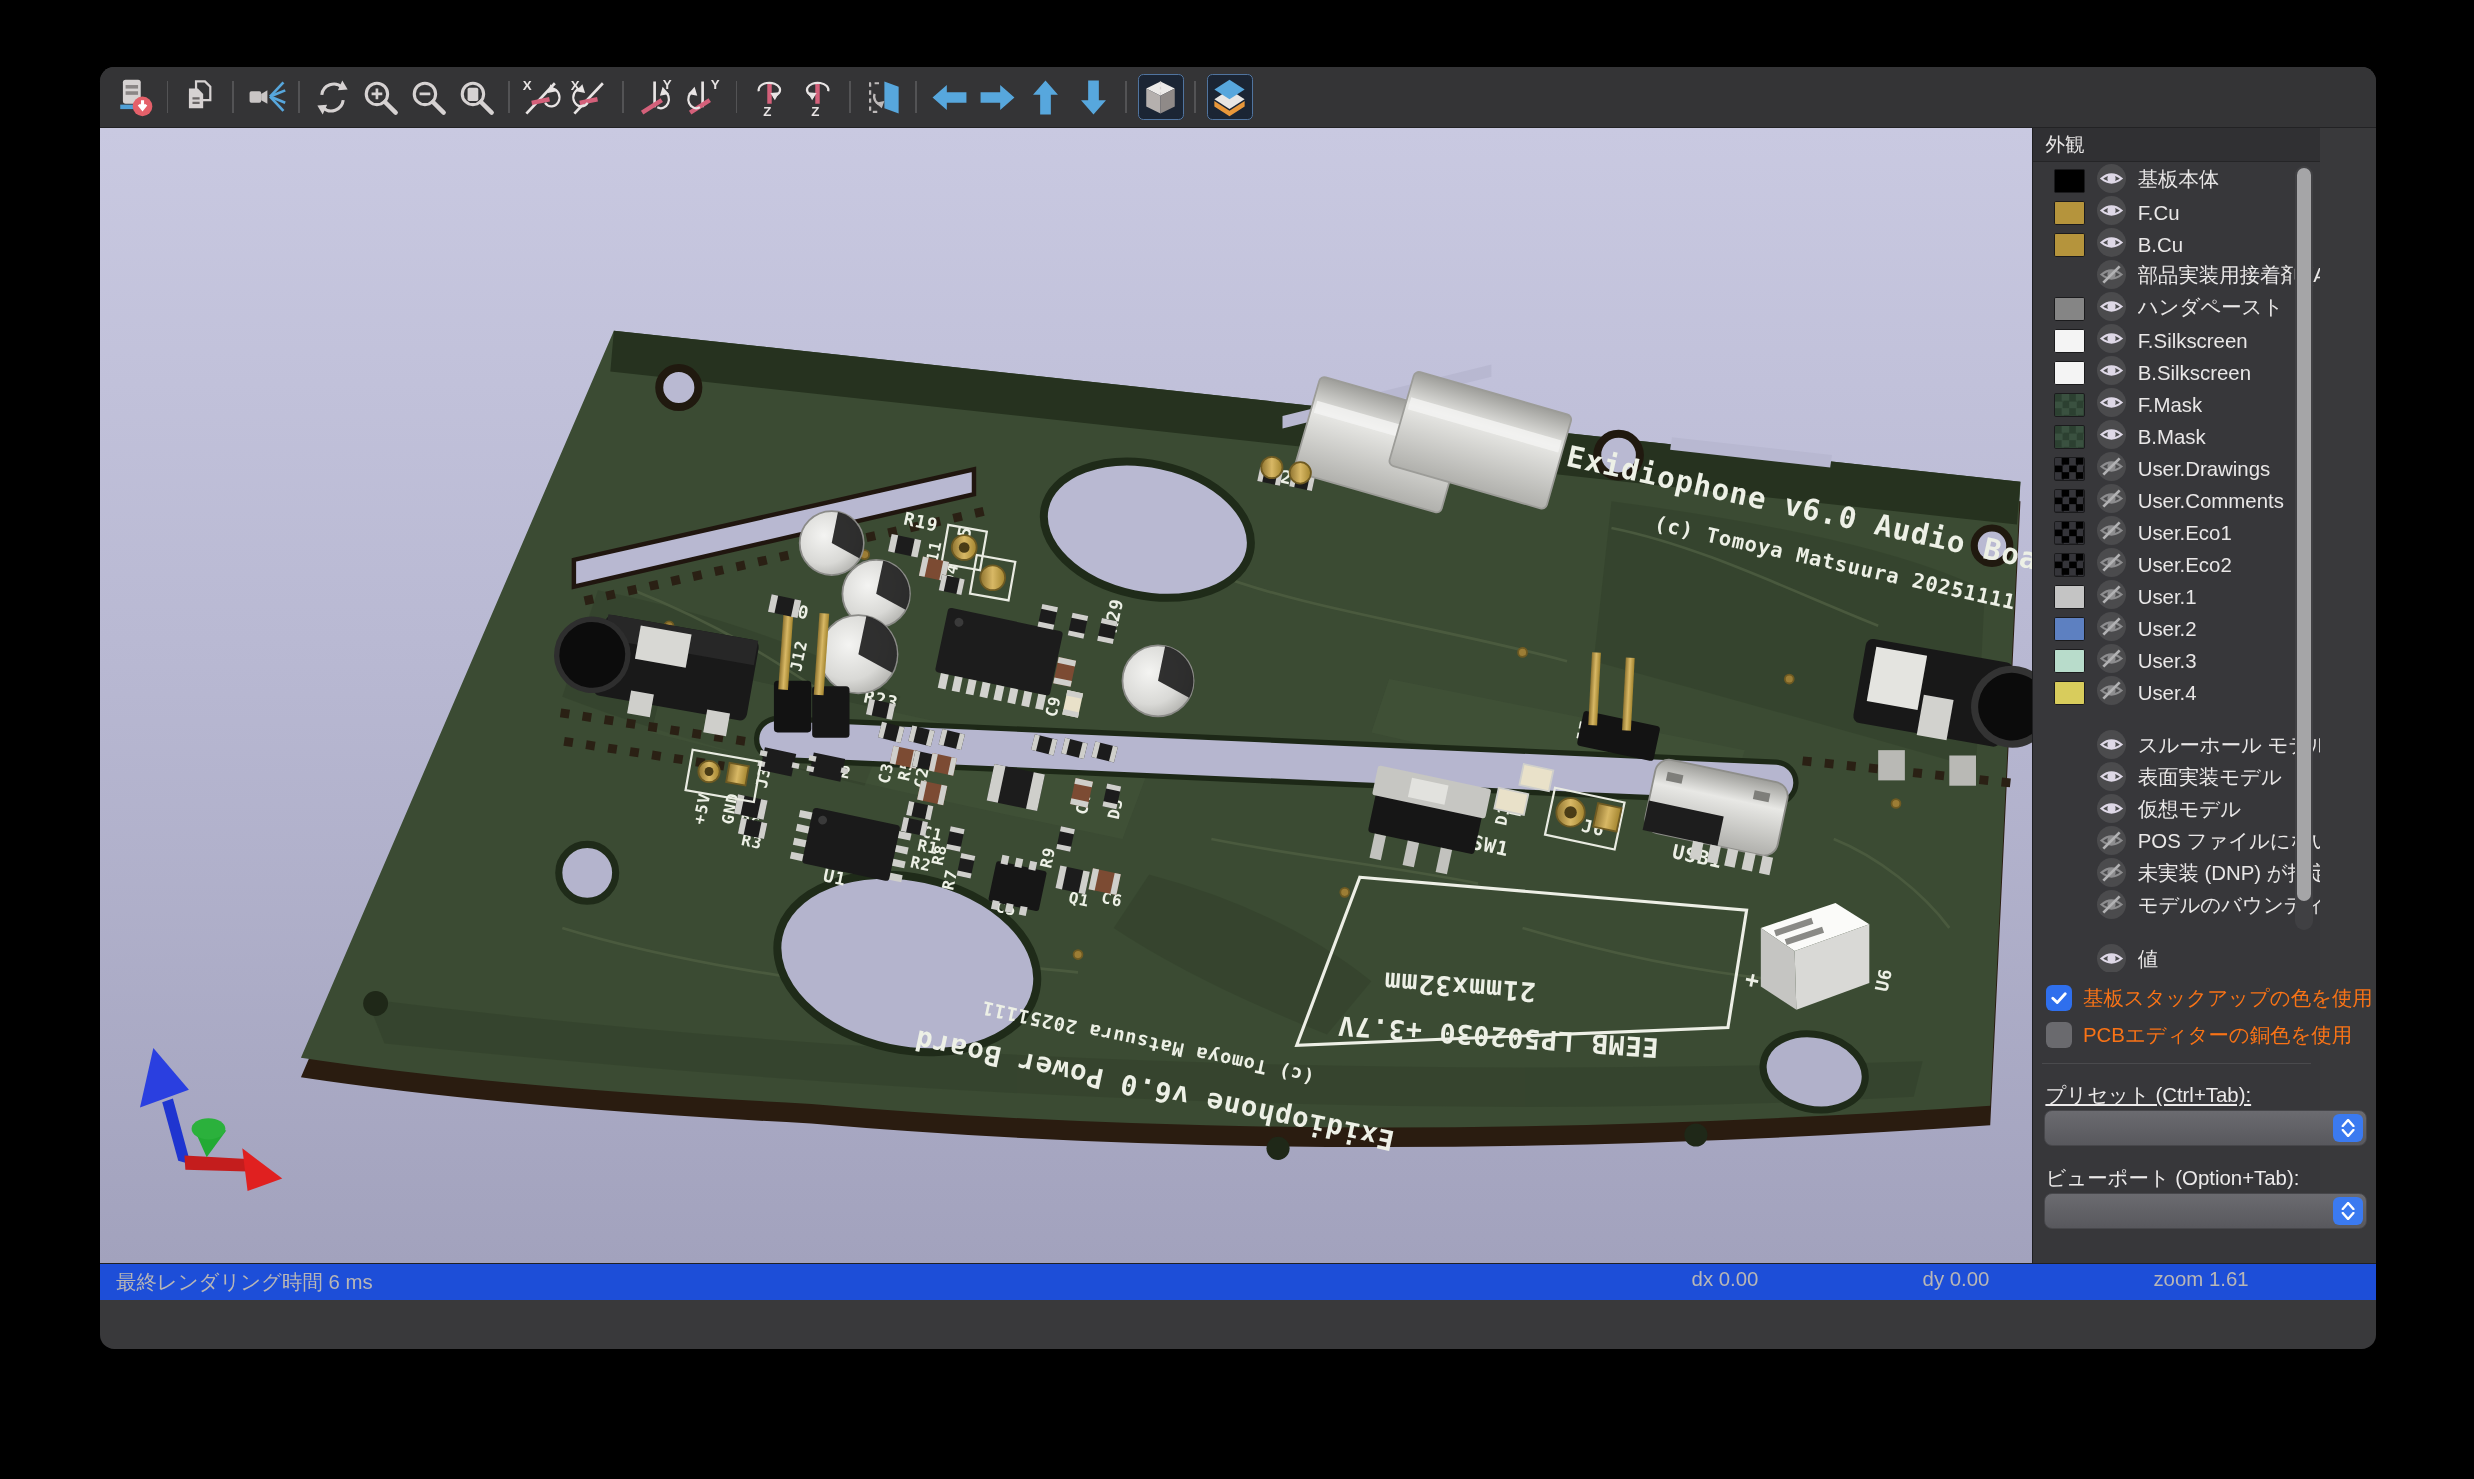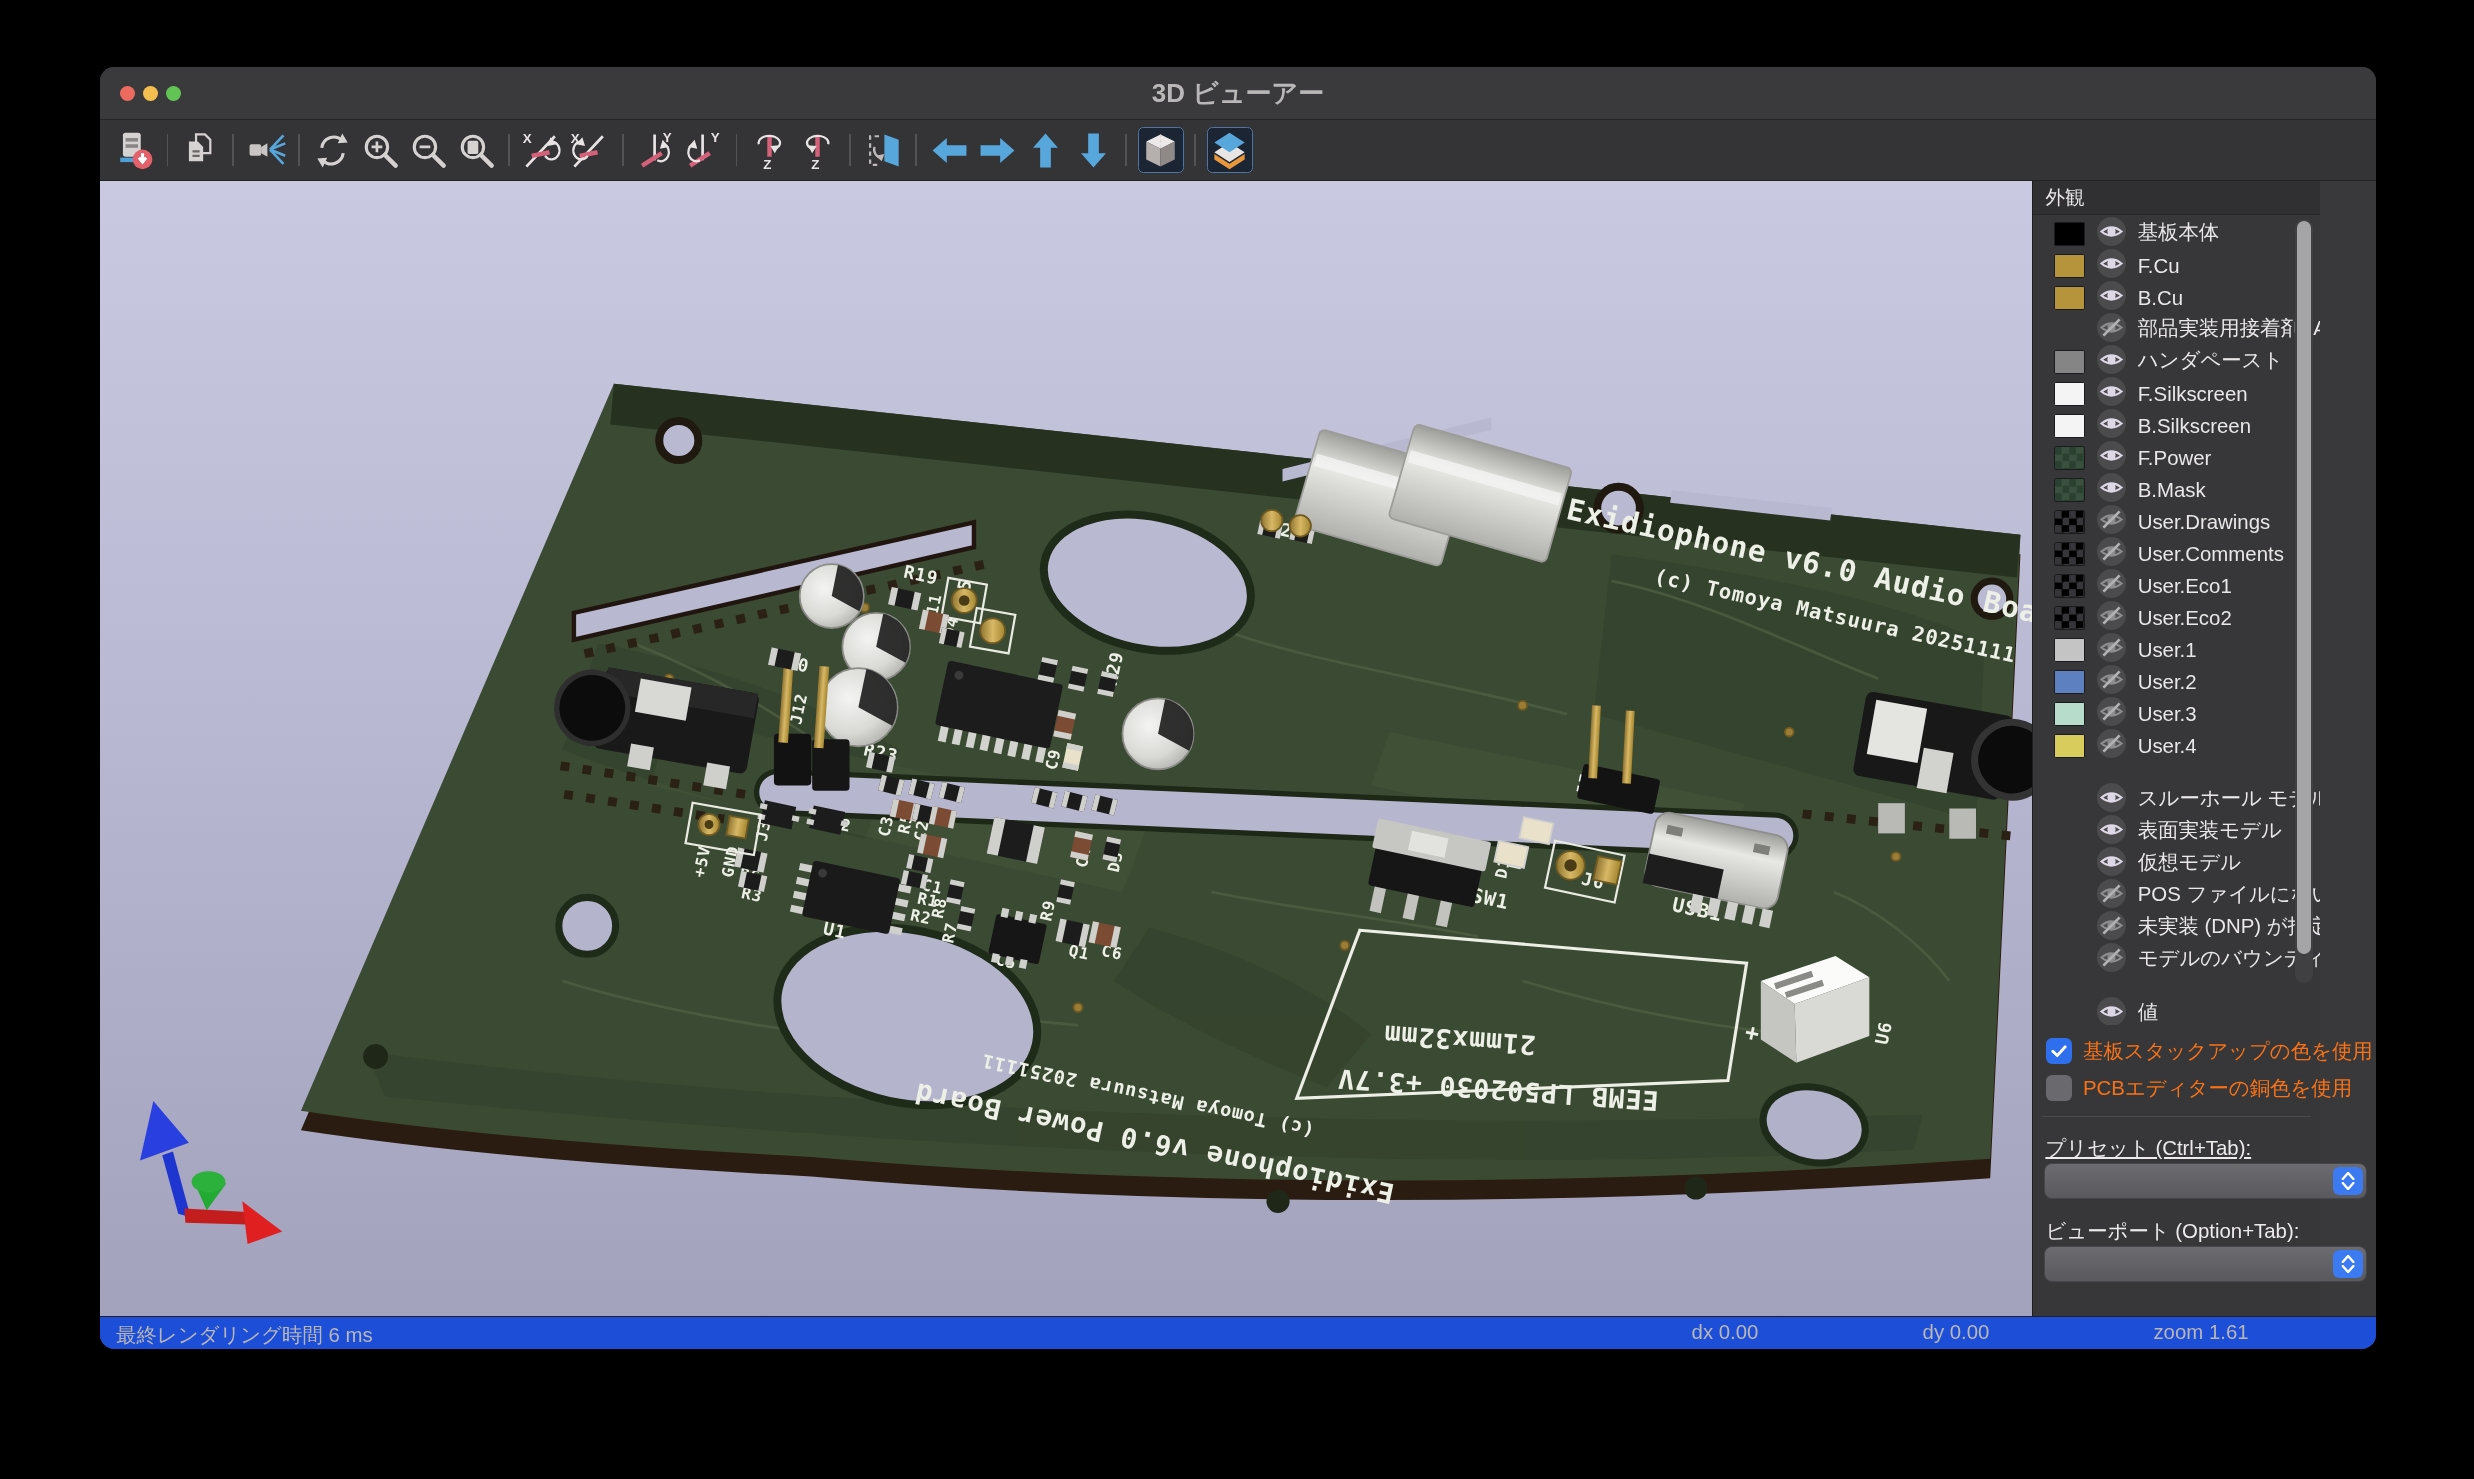--- a/index.html
+++ b/index.html
@@ -65,26 +65,20 @@
   .sb-dy{position:absolute;left:1856px;top:4.4px;transform:translateX(-50%);}
   .sb-zoom{position:absolute;left:2101px;top:4.4px;transform:translateX(-50%);}
   .silk{fill:#edf0e6;font-family:"DejaVu Sans Mono",monospace;font-weight:bold;letter-spacing:1px;}
 </style>
 </head>
 <body>
 
 <div class="stage">
   <div class="window">
 
-    <div class="titlebar">
-      <span class="tl red"></span>
-      <span class="tl yellow"></span>
-      <span class="tl green"></span>
-      <div class="win-title">3D ビューアー</div>
-    </div>
 
     <div class="toolbar">
       <div class="tb-btn">
           <svg viewBox="0 0 46 46">
             <rect x="10" y="3" width="20" height="27" rx="3" fill="#d6d2d2"></rect>
             <rect x="13" y="9" width="14" height="4" fill="#8a8686"></rect>
             <rect x="13" y="16" width="14" height="4" fill="#8a8686"></rect>
             <rect x="7" y="31" width="23" height="5" fill="#4f9fd6"></rect>
             <circle cx="32" cy="33" r="11" fill="#e4606a"></circle>
             <path d="M32 26 v9 M28 31 l4 5 4-5" stroke="#fff" stroke-width="3.5" fill="none"></path>
@@ -861,21 +855,21 @@
             <div class="layer-row">
               <span class="swatch checker-mask"></span>
               <span class="eye eye-on">
                 <svg viewBox="0 0 32 32">
                   <circle cx="16" cy="16" r="16" fill="#4b4b4d"></circle>
                   <path class="eyeline" d="M5 16 Q16 7 27 16 Q16 25 5 16 Z"></path>
                   <circle class="pupil" cx="16" cy="16" r="4.5"></circle>
                   <line class="slash" x1="7" y1="25" x2="25" y2="7"></line>
                 </svg>
               </span>
-              <span class="layer-label">F.Power</span>
+              <span class="layer-label">F.Mask</span>
             </div>
 
             <div class="layer-row">
               <span class="swatch checker-mask"></span>
               <span class="eye eye-on">
                 <svg viewBox="0 0 32 32">
                   <circle cx="16" cy="16" r="16" fill="#4b4b4d"></circle>
                   <path class="eyeline" d="M5 16 Q16 7 27 16 Q16 25 5 16 Z"></path>
                   <circle class="pupil" cx="16" cy="16" r="4.5"></circle>
                   <line class="slash" x1="7" y1="25" x2="25" y2="7"></line>

